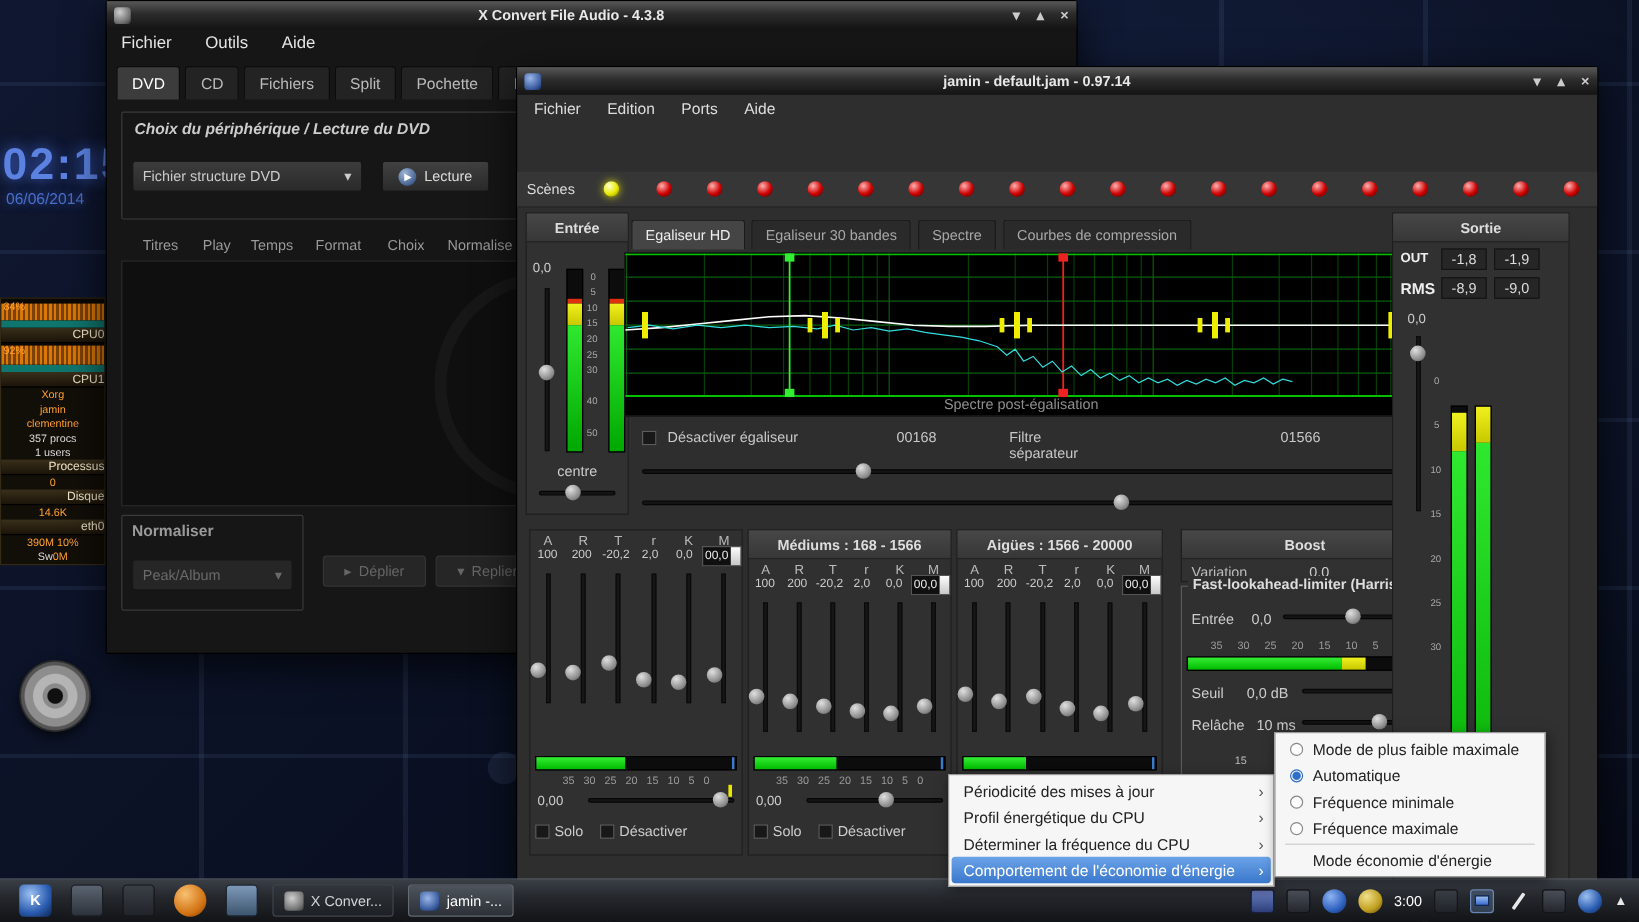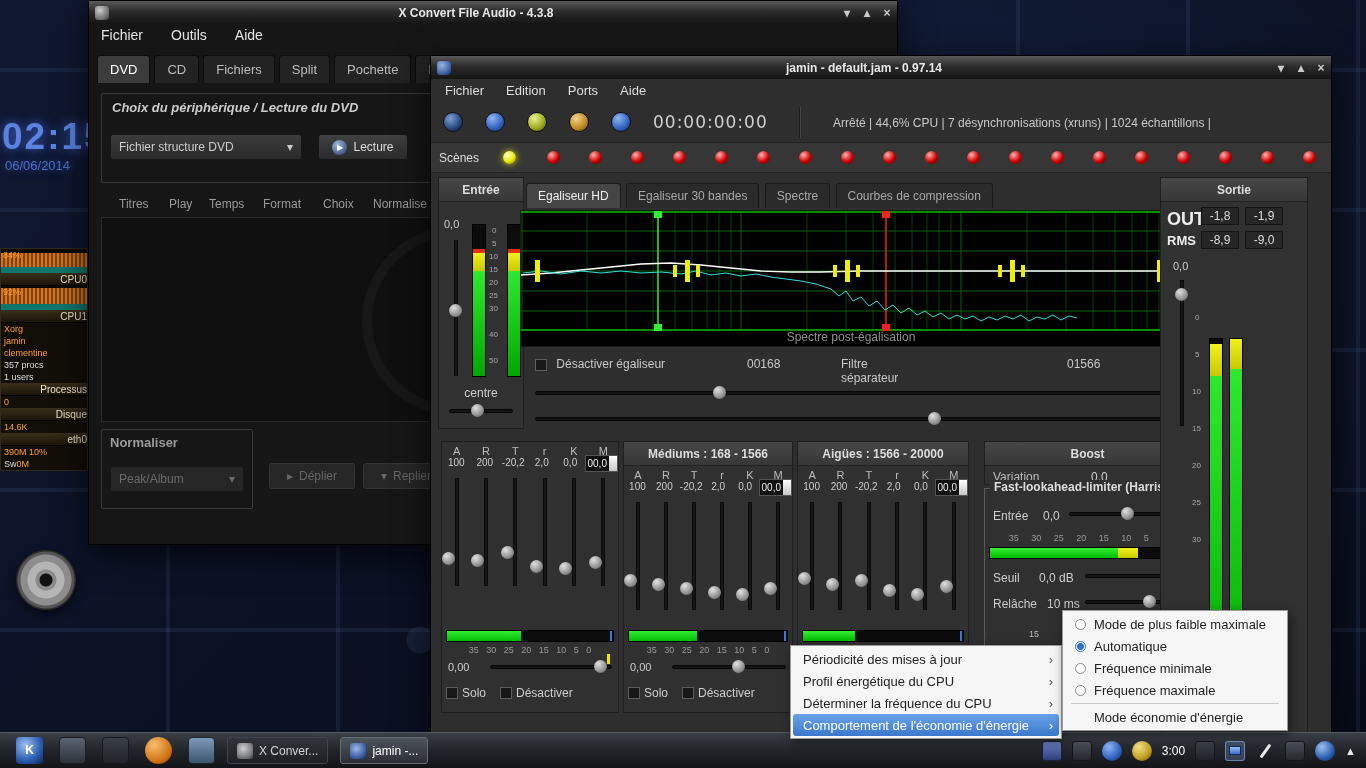--- a/index.html
+++ b/index.html
@@ -93,21 +93,21 @@
 .task.active{background:linear-gradient(#4e545c,#2c3036);color:#fff;border-color:#646b74}
 .task .tico{width:16px;height:16px;border-radius:3px}
 .tray{display:flex;align-items:center;margin-left:auto;gap:10px;padding-right:10px}
 .trico{width:20px;height:20px;border-radius:3px}
 
 #sysmon{position:absolute;left:0;top:248px;width:88px;background:#120e08;border:1px solid #332a18;font-size:9px;z-index:2}
 .smchart{position:relative;height:24px;background:#0b0804;border-bottom:6px solid #0f766e;overflow:hidden}
 .smfill{position:absolute;left:0;right:0;bottom:0;background:repeating-linear-gradient(90deg,#d97708 0 2px,#7c4104 2px 4px)}
 .smval{position:absolute;left:2px;top:1px;color:#ffa030;z-index:1}
 .smlabel{height:13px;line-height:13px;text-align:right;color:#eee4c8;background:linear-gradient(#3a2f1b,#1b1409);border-bottom:1px solid #000;font-size:10px}
-.smrow{height:12px;line-height:12px;padding:0 3px;color:#ffa030;display:flex;justify-content:flex-start}
+.smrow{height:12px;line-height:12px;padding:0 3px;color:#ffa030;display:flex;justify-content:center}
 .smrow .w{color:#ddd}
 
 #dclock{position:absolute;left:2px;top:116px;z-index:1}
 #dclock .t{font-size:37px;font-weight:bold;color:#5b82e0;letter-spacing:2px;text-shadow:0 0 12px rgba(70,110,230,.9)}
 #dclock .d{font-size:13px;color:#4a6fc8;margin-left:3px;text-shadow:0 0 8px rgba(70,110,230,.7)}
 #disc{position:absolute;left:16px;top:550px;width:60px;height:60px;border-radius:50%;z-index:1;background:radial-gradient(circle at 50% 50%,#101010 0 6px,#8a8a8a 7px 10px,#b5b5b5 11px 18px,#8d8d8d 19px 25px,#555 26px 28px,#2a2a2a 29px 30px);box-shadow:0 4px 10px rgba(0,0,0,.6)}
 label{vertical-align:middle}
 </style>
 </head>
 <body>
@@ -233,30 +233,20 @@
       <span class="ttl">jamin - default.jam - 0.97.14</span>
       <span class="wbtn">▾</span>
       <span class="wbtn">▴</span>
       <span class="wbtn">×</span>
     </div>
     <div class="menu">
       <span>Fichier</span>
       <span>Edition</span>
       <span>Ports</span>
       <span>Aide</span>
-    </div>
-    <div class="toolbar">
-      <span class="orb" style="left:12px;background:radial-gradient(circle at 35% 30%,#7fa0d8,#24477e 60%,#0c1c38)"></span>
-      <span class="orb" style="left:54px;background:radial-gradient(circle at 35% 30%,#8fb4f0,#2f62c0 60%,#102a58)"></span>
-      <span class="orb" style="left:96px;background:radial-gradient(circle at 35% 30%,#eaf28c,#9aa820 60%,#3e4a08)"></span>
-      <span class="orb" style="left:138px;background:radial-gradient(circle at 35% 30%,#f2d58c,#c08820 60%,#523c08)"></span>
-      <span class="orb" style="left:180px;background:radial-gradient(circle at 35% 30%,#8fb4f0,#2f62c0 60%,#102a58)"></span>
-      <span class="timebox">00:00:00:00</span>
-      <span class="tsep"></span>
-      <span class="statusline">Arrêté   |   44,6% CPU   |   7 désynchronisations (xruns)   |   1024 échantillons   |</span>
     </div>
     <div class="scenes">
       <span style="margin-left:8px;color:#ddd">Scènes</span>
       <span class="led on" style="margin-left:24px"></span>
       <span class="led" style="margin-left:31px"></span>
       <span class="led" style="margin-left:29px"></span>
       <span class="led" style="margin-left:29px"></span>
       <span class="led" style="margin-left:29px"></span>
       <span class="led" style="margin-left:29px"></span>
       <span class="led" style="margin-left:29px"></span>
@@ -634,21 +624,21 @@
           <div class="hthumb" style="left:58px;top:0"></div>
         </div>
       <div style="position:absolute;left:44px;top:140px;font-size:9px;color:#bbb">15</div>
       <div style="position:absolute;left:4px;right:4px;top:164px;height:14px;background:#0c0c0c;border:1px solid #000">
         <div class="seg" style="left:0;width:70px;top:0;bottom:0;background:linear-gradient(#33ee33,#00bb00)"></div>
       </div>
     </div>
 
     <div class="panel" style="left:729px;top:121px;width:148px;height:557px">
       <div class="phead">Sortie</div>
-      <div style="position:absolute;left:6px;top:31px;font-weight:bold;color:#eee;font-size:18px">OUT</div>
+      <div style="position:absolute;left:6px;top:31px;font-weight:bold;color:#eee;font-size:11px">OUT</div>
       <span class="chip" style="position:absolute;left:40px;top:29px">-1,8</span>
       <span class="chip" style="position:absolute;left:84px;top:29px">-1,9</span>
       <div style="position:absolute;left:6px;top:55px;font-weight:bold;color:#eee;font-size:13px">RMS</div>
       <span class="chip" style="position:absolute;left:40px;top:53px">-8,9</span>
       <span class="chip" style="position:absolute;left:84px;top:53px">-9,0</span>
       <div style="position:absolute;left:12px;top:82px;color:#ccc;font-size:11px">0,0</div>
       <div style="position:absolute;left:14px;top:100px;width:13px;height:150px">
         <div class="vtrough"></div>
           <div class="vthumb" style="left:0;top:10px"></div>
       </div>

